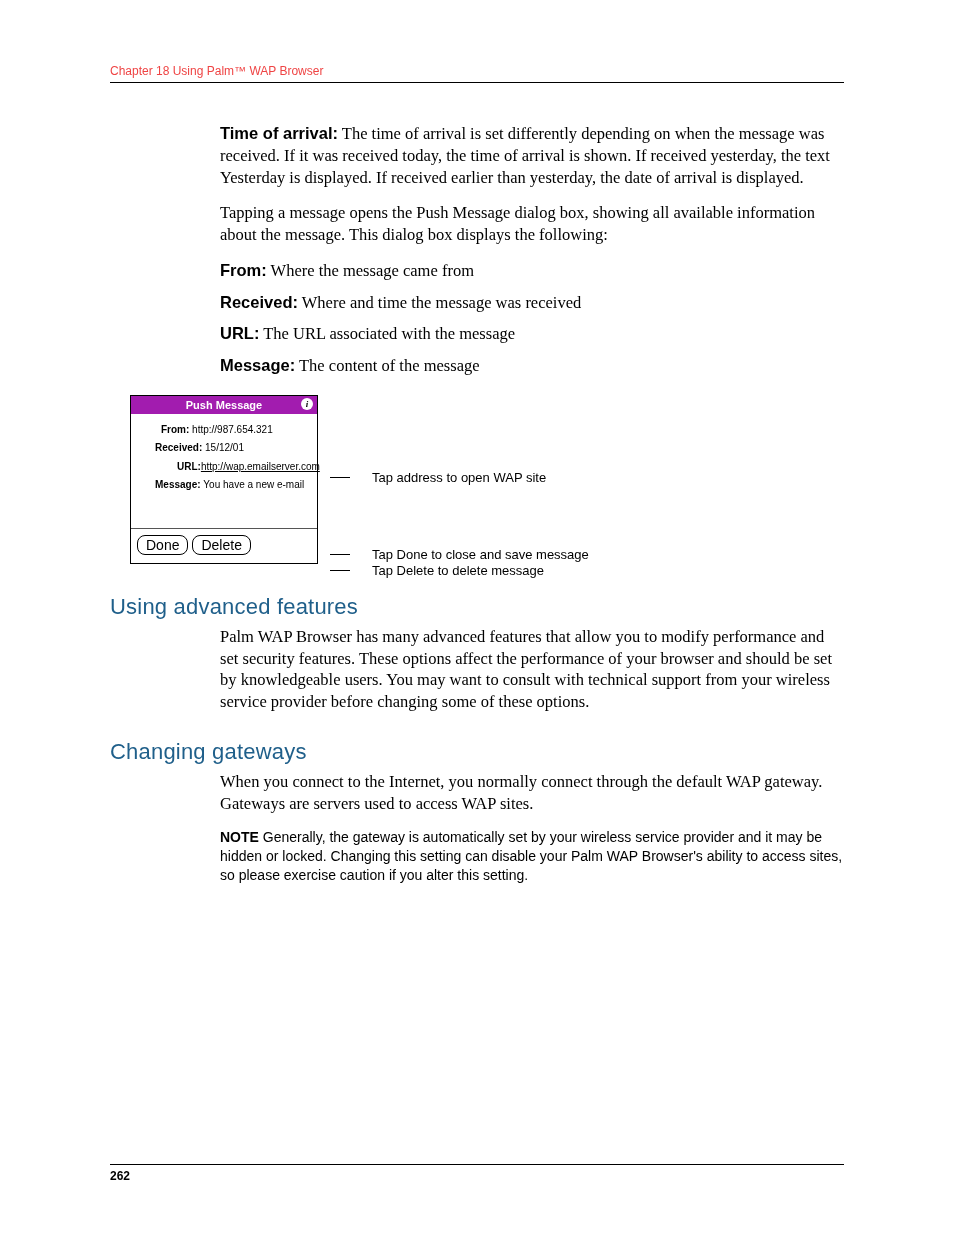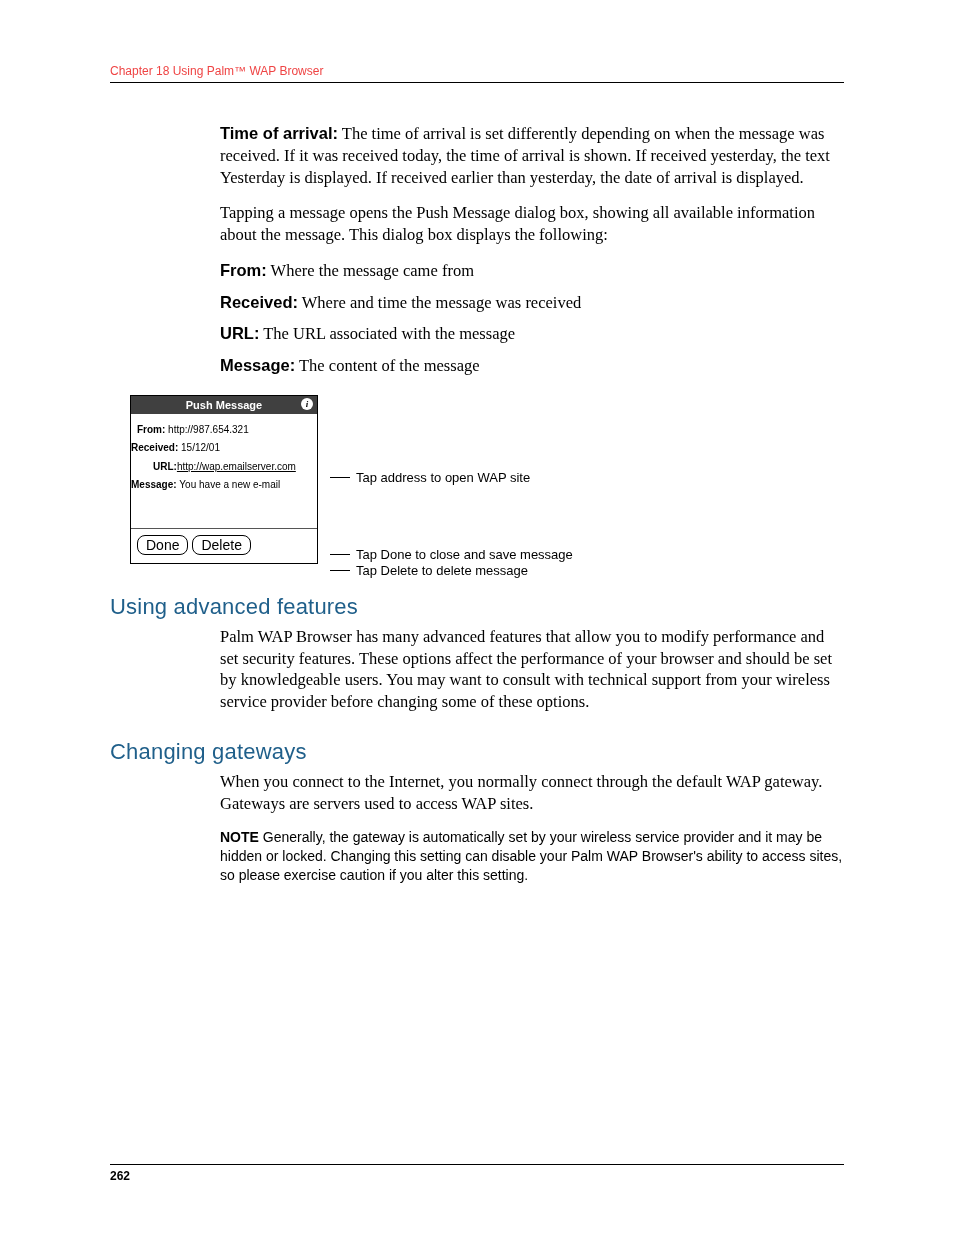--- a/index.html
+++ b/index.html
@@ -48,21 +48,21 @@
   .dlg {
     width: 188px;
     border: 1.2px solid #000;
     font-family: Arial, Helvetica, sans-serif;
     font-size: 10px;
     position: relative;
     box-sizing: border-box;
     padding-bottom: 8px;
   }
   .dlg-title {
-    background: #404040;
+    background: #a21caf;
     color: #fff;
     font-weight: bold;
     text-align: center;
     font-size: 11px;
     padding: 3px 0;
     position: relative;
   }
   .dlg-info-icon {
     position: absolute;
     right: 4px; top: 2px;
@@ -70,21 +70,21 @@
     border-radius: 50%;
     background: #fff;
     color: #000;
     font-size: 9px;
     line-height: 12px;
     text-align: center;
     font-family: Georgia, serif;
     font-weight: bold;
     font-style: italic;
   }
-  .dlg-body { padding: 10px 6px 2px 6px; }
+  .dlg-body { padding: 10px 6px 2px 6px; margin-left: 24px; }
   .dlg-row { margin-bottom: 6px; line-height: 1.25; }
   .dlg-lbl { font-weight: bold; }
   .dlg-url { text-decoration: underline; }
   .dlg-btns {
     padding: 6px 0 0 6px;
     border-top: 1px solid #555;
     margin-top: 28px;
     display: flex;
     gap: 4px;
   }
@@ -99,20 +99,21 @@
     font-family: Arial, Helvetica, sans-serif;
     font-size: 13px;
     position: relative;
     margin-left: 12px;
     flex: 1;
   }
   .callout {
     position: absolute;
     display: flex;
     align-items: center;
+    gap: 16px;
   }
   .callout .line {
     height: 1px;
     background: #000;
   }
   .callout-a { top: 75px; }
   .callout-a .line { width: 20px; }
   .callout-b { top: 152px; }
   .callout-b .line { width: 20px; }
   .callout-c { top: 168px; }

